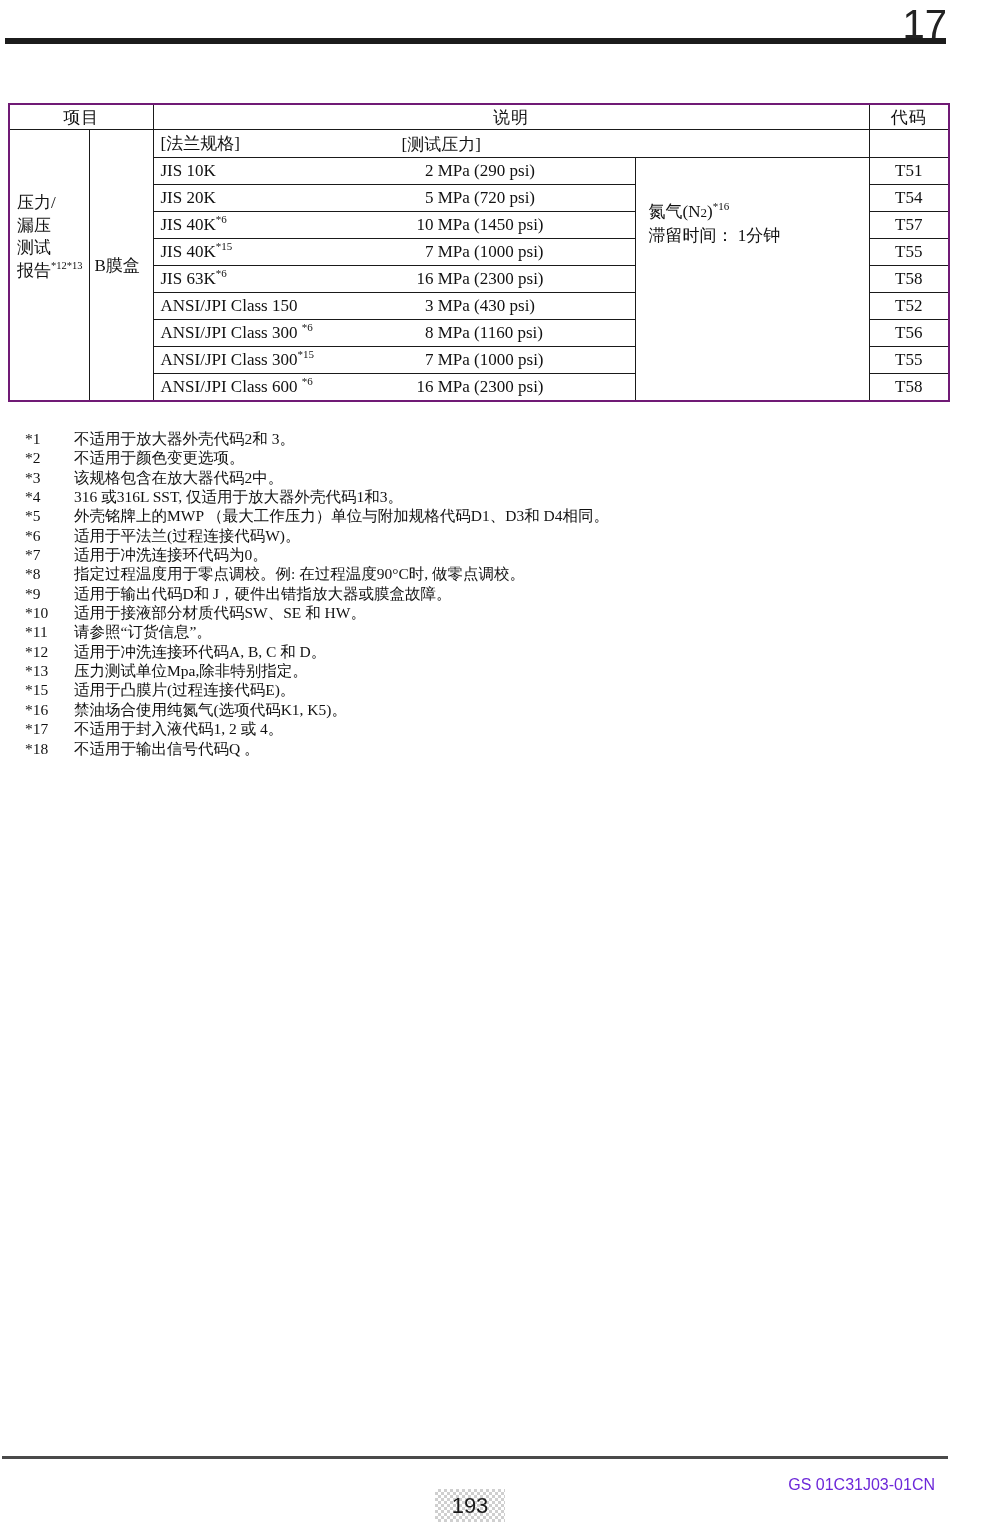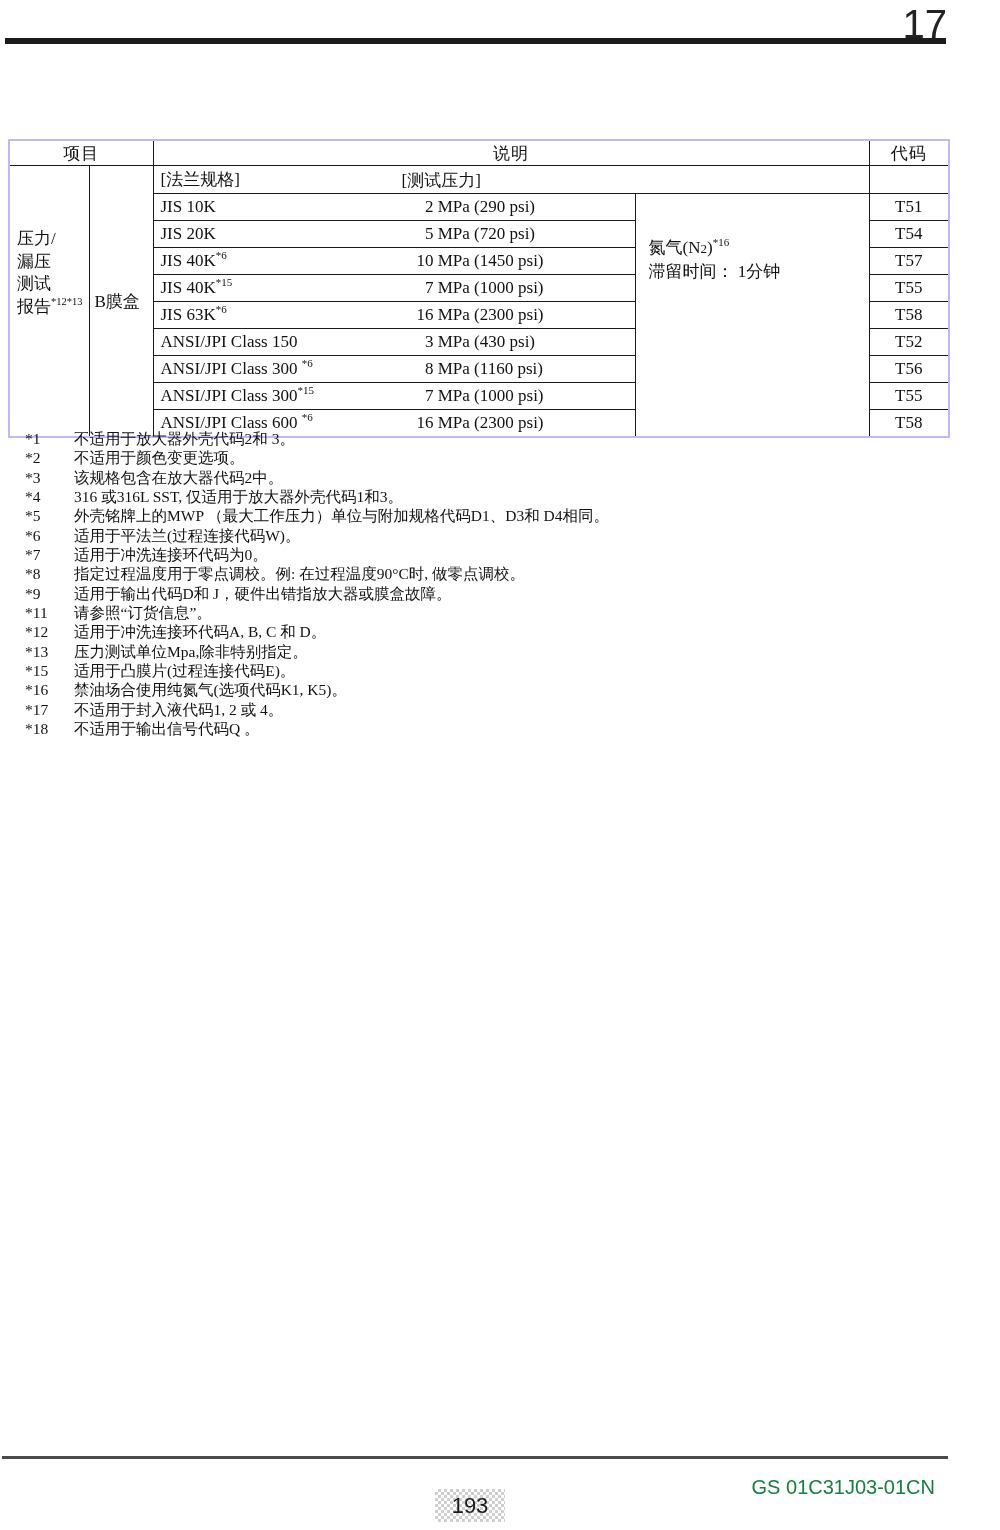--- a/index.html
+++ b/index.html
@@ -33,21 +33,21 @@
 
   
   .table-wrap { position: absolute; left: 8px; top: 103px; }
   table.spec {
     border-collapse: collapse;
     table-layout: fixed;
     width: 940px;
     font-size: 17px;
     color: #111111;
   }
-  table.spec { border: 2px solid #c4b5fd; margin-top: 36px; }
+  table.spec { border: 2px solid #701a75; }
   table.spec td {
     border: 1.5px solid #1a1a1a;
     padding: 0;
     overflow: hidden;
   }
   .head-row td {
     height: 24px;
     text-align: center;
     border-bottom-width: 3px;
     letter-spacing: 1px;
@@ -119,22 +119,22 @@
     top: 1456px;
     width: 946px;
     height: 3px;
     background: #4a4a4a;
   }
   .doc-code {
     position: absolute;
     right: 65px;
     top: 1476px;
     font-family: "Liberation Sans", "DejaVu Sans", sans-serif;
-    font-size: 20px;
-    color: #15803d;
+    font-size: 16px;
+    color: #6d28d9;
   }
   .bottom-page-number {
     position: absolute;
     left: 435px;
     top: 1489px;
     width: 70px;
     height: 33px;
     display: flex;
     align-items: center;
     justify-content: center;
@@ -282,20 +282,24 @@
   </div>
     <div class="fn">
     <span class="fn-marker">*8</span>
     <span class="fn-text">指定过程温度用于零点调校。例: 在过程温度90°C时, 做零点调校。</span>
   </div>
     <div class="fn">
     <span class="fn-marker">*9</span>
     <span class="fn-text">适用于输出代码D和 J，硬件出错指放大器或膜盒故障。</span>
   </div>
     <div class="fn">
+    <span class="fn-marker">*10</span>
+    <span class="fn-text">适用于接液部分材质代码SW、SE 和 HW。</span>
+  </div>
+    <div class="fn">
     <span class="fn-marker">*11</span>
     <span class="fn-text">请参照“订货信息”。</span>
   </div>
     <div class="fn">
     <span class="fn-marker">*12</span>
     <span class="fn-text">适用于冲洗连接环代码A, B, C 和 D。</span>
   </div>
     <div class="fn">
     <span class="fn-marker">*13</span>
     <span class="fn-text">压力测试单位Mpa,除非特别指定。</span>

